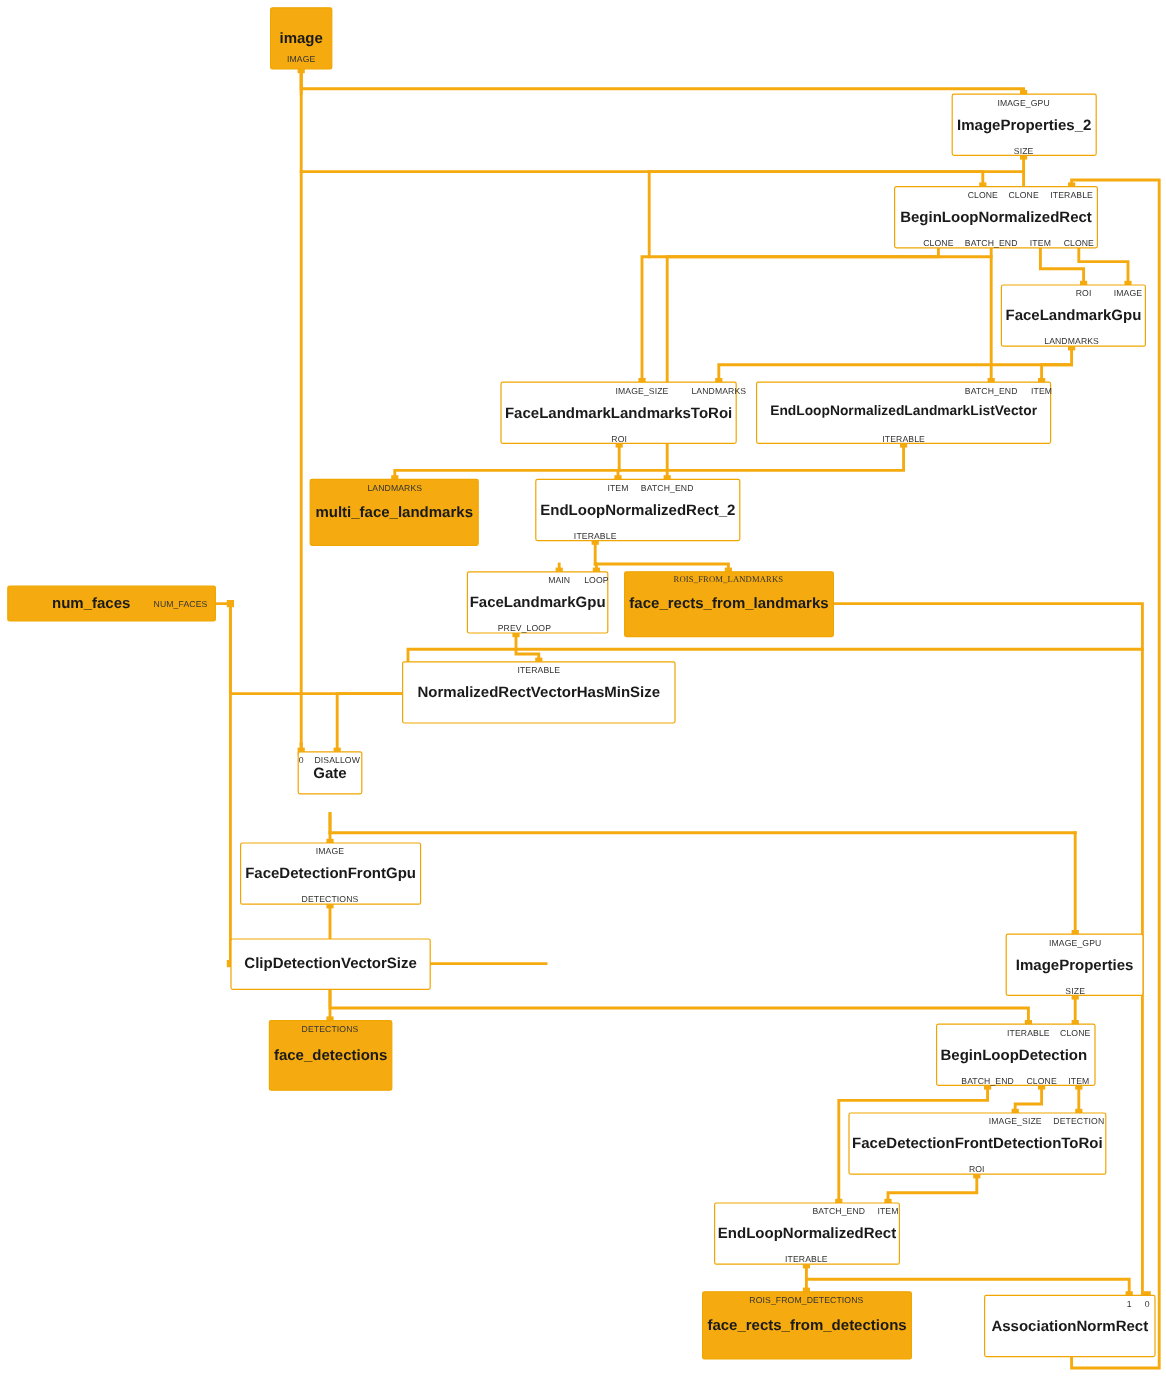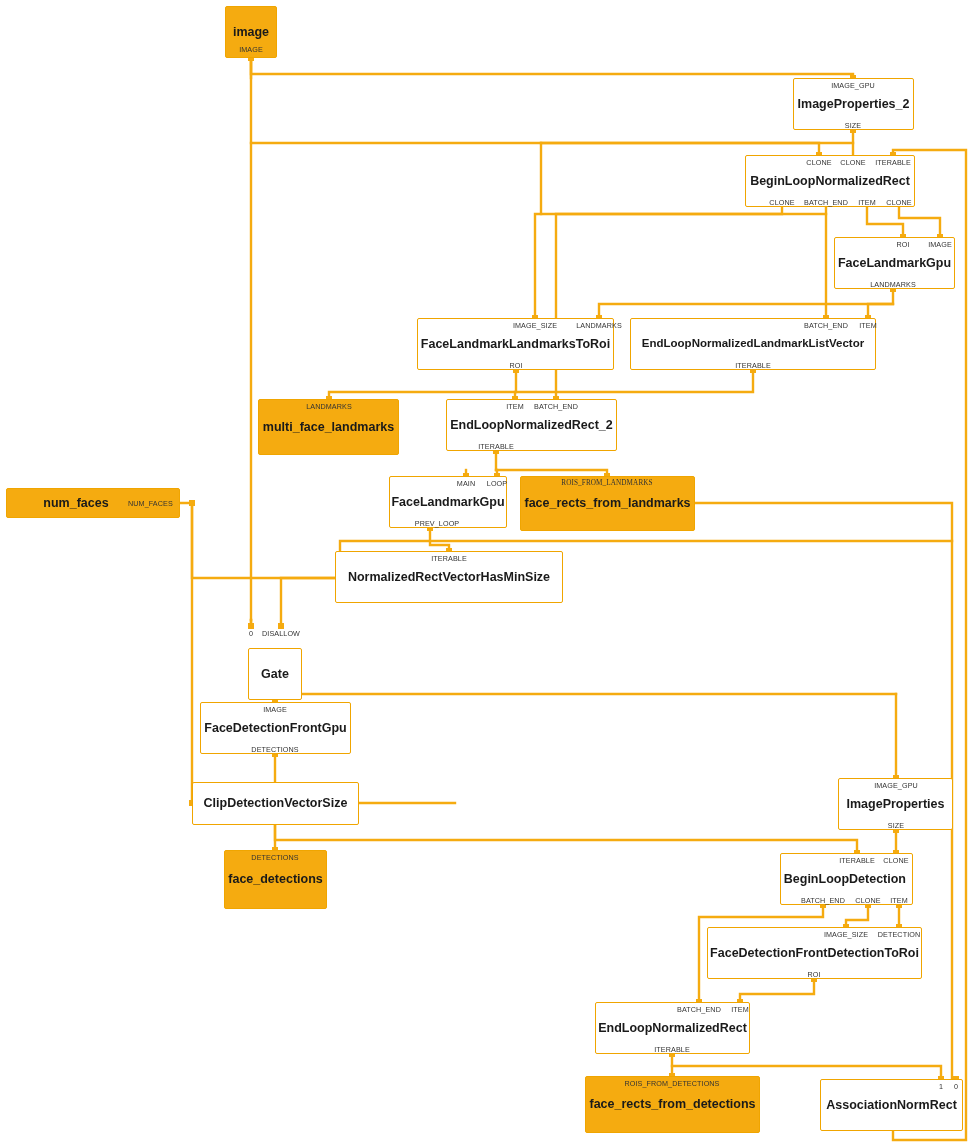--- a/index.html
+++ b/index.html
@@ -264,21 +264,21 @@
   <div class="node filled" style="left:6px;top:488px;width:174px;height:30px;">
     <span class="title" style="margin-right:34px;">num_faces</span>
   </div>
   <span class="port" style="left:128px;top:499px;">NUM_FACES</span>
 
   <div class="node" style="left:335px;top:551px;width:228px;height:52px;justify-content:center;">
     <span class="title">NormalizedRectVectorHasMinSize</span>
   </div>
   <span class="port top" style="left:449px;top:554px;">ITERABLE</span>
 
-  <div class="node" style="left:248px;top:648px;width:54px;height:52px;">
+  <div class="node" style="left:248px;top:626px;width:54px;height:36px;">
     <span class="title">Gate</span>
   </div>
   <span class="port top" style="left:251px;top:629px;">0</span>
   <span class="port top" style="left:281px;top:629px;">DISALLOW</span>
 
   <div class="node" style="left:200px;top:702px;width:151px;height:52px;">
     <span class="title">FaceDetectionFrontGpu</span>
   </div>
   <span class="port top" style="left:275px;top:705px;">IMAGE</span>
   <span class="port bottom" style="left:275px;top:745px;">DETECTIONS</span>

